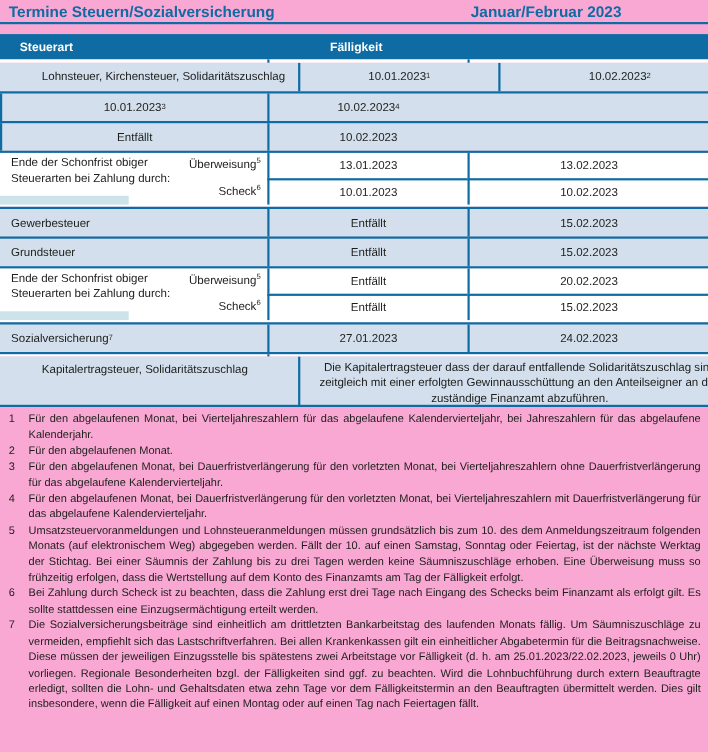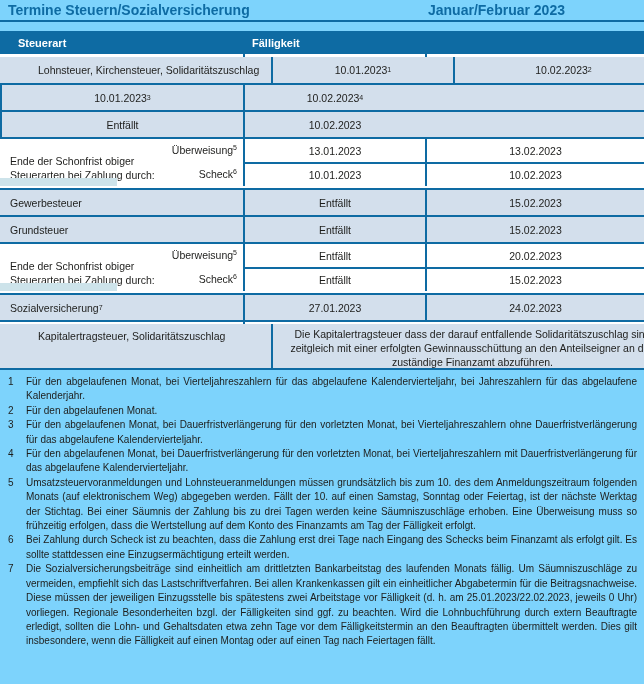--- a/index.html
+++ b/index.html
@@ -3,31 +3,31 @@
 <meta charset="utf-8">
 <style>
   :root{
     --accent:#0e6ba3;
     --rowbg:#d3dfec;
     --strip:#cde3ea;
     --ink:#1d1d1b;
   }
   *{box-sizing:border-box;margin:0;padding:0;}
   body{background:#fff;font-family:"Liberation Sans",sans-serif;color:var(--ink);}
-  .page{position:relative;width:644px;height:684px;background:#7dd3fc;overflow:hidden;}
+  .page{position:relative;width:644px;height:684px;background:#f9a8d4;overflow:hidden;}
 
   
   .titlebar{position:relative;height:22px;border-bottom:2px solid var(--accent);}
   .doc-title{position:absolute;left:8px;top:2px;font-size:14px;font-weight:bold;color:var(--accent);}
   .doc-period{position:absolute;left:428px;top:2px;font-size:14px;font-weight:bold;color:var(--accent);}
 
   
   .ttable{margin-top:9px;}
   .thead{display:grid;grid-template-columns:243px 1fr;align-items:center;height:23px;
-         background:var(--accent);color:#fff;font-weight:bold;font-size:11px;}
+         background:var(--accent);color:#fff;font-weight:bold;font-size:11px;gap:48px;}
   .thead .h1{padding-left:18px;}
   .thead .h2{padding-left:9px;}
 
   
   .tgap{position:relative;height:3px;background:#fff;}
   .tgap2{position:relative;height:4px;background:#fff;}
   .vseg{position:absolute;top:0;bottom:0;width:2px;background:var(--accent);}
   .vseg.v1{left:243px;}
   .vseg.v2{left:425px;}
 
@@ -39,21 +39,21 @@
   .h26{height:26px;padding-left:28px;}
   .h27{height:27px;}
   .c1{display:flex;align-items:center;padding-left:10px;white-space:nowrap;overflow:hidden;}
   .c2,.c3{display:flex;align-items:center;justify-content:center;border-left:2px solid var(--accent);}
   sup{font-size:7px;line-height:0;vertical-align:super;}
 
   
   .sch{display:grid;grid-template-columns:243px 182px 219px;grid-template-rows:23px 24px;
        border-top:2px solid var(--accent);background:#fff;font-size:10.5px;height:51px;}
   .sch-label{grid-column:1;grid-row:1/3;position:relative;}
-  .sch-text{position:absolute;left:10px;top:16px;width:170px;line-height:13.8px;}
+  .sch-text{position:absolute;left:10px;top:3px;width:170px;line-height:13.8px;}
   .sch-m1{position:absolute;right:6px;top:5px;}
   .sch-m2{position:absolute;right:6px;bottom:6px;}
   .sch-strip{position:absolute;left:0;bottom:0;width:117px;height:8px;background:var(--strip);}
   .sch .c2,.sch .c3{height:100%;}
   .sch .r2{border-top:2px solid var(--accent);}
 
   
   .mini{display:grid;grid-template-columns:243px 401px;background:var(--rowbg);
         border-bottom:2px solid var(--accent);height:46px;font-size:10.5px;padding-left:28px;}
   .mini .m1{padding:6px 10px 0 10px;}

